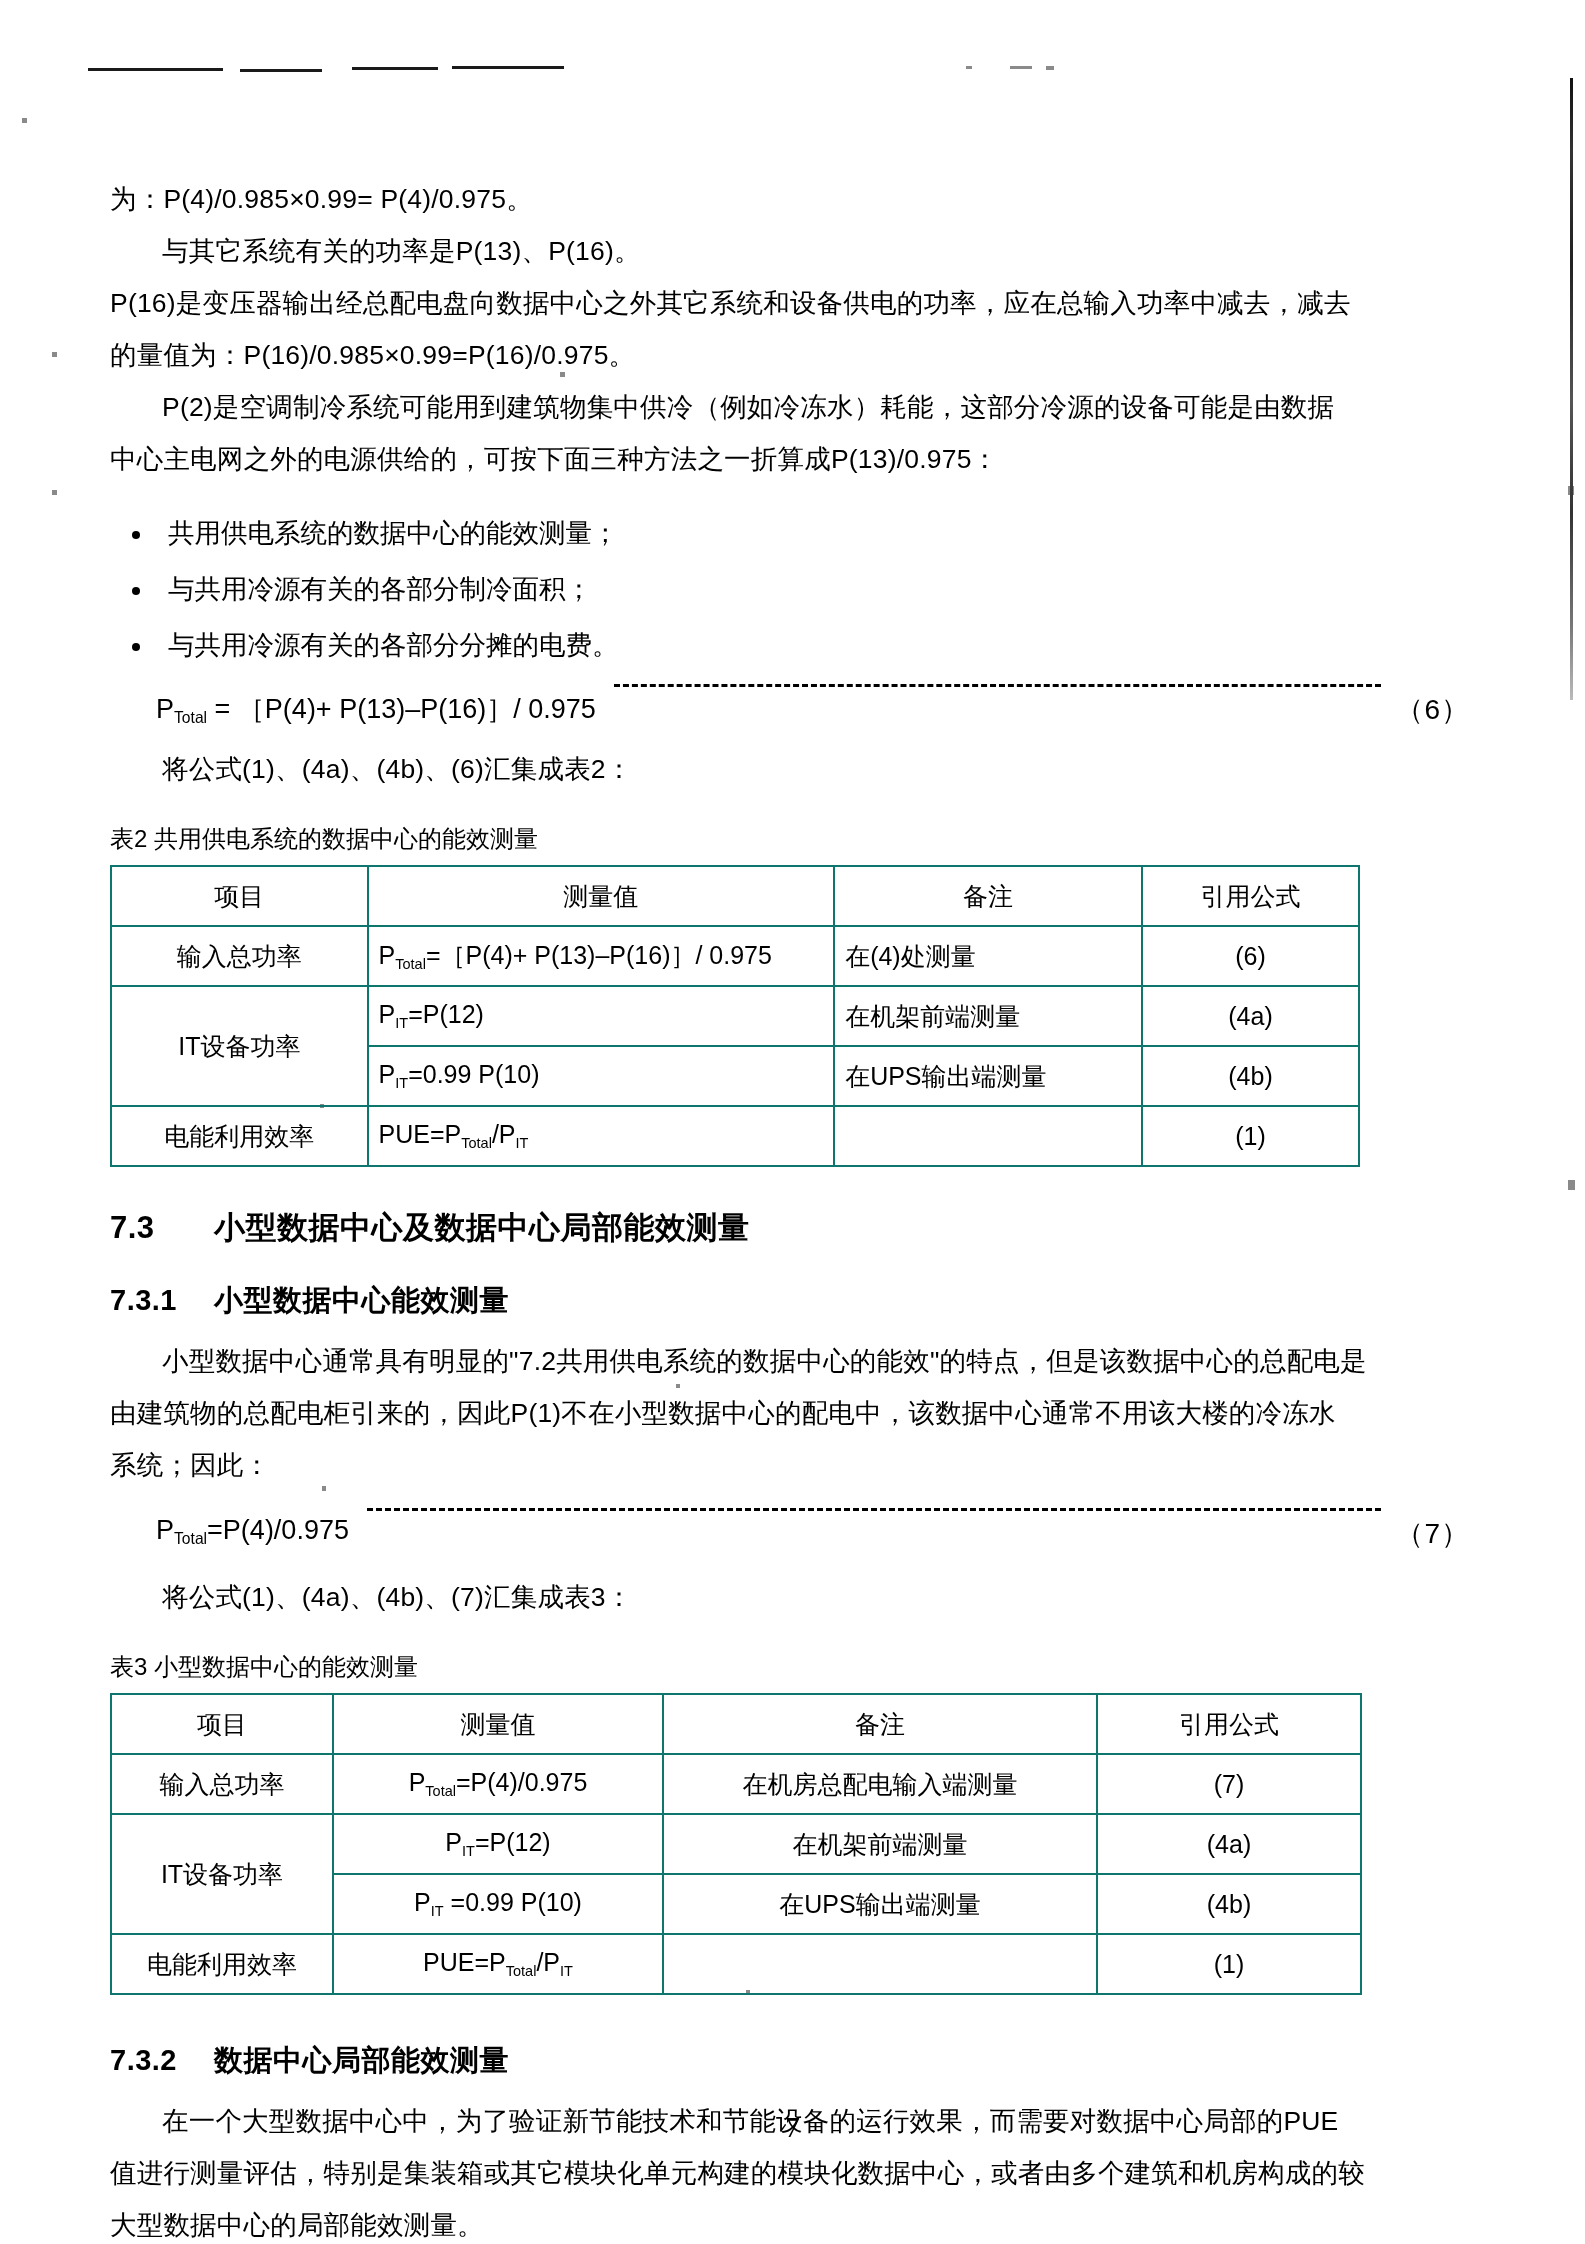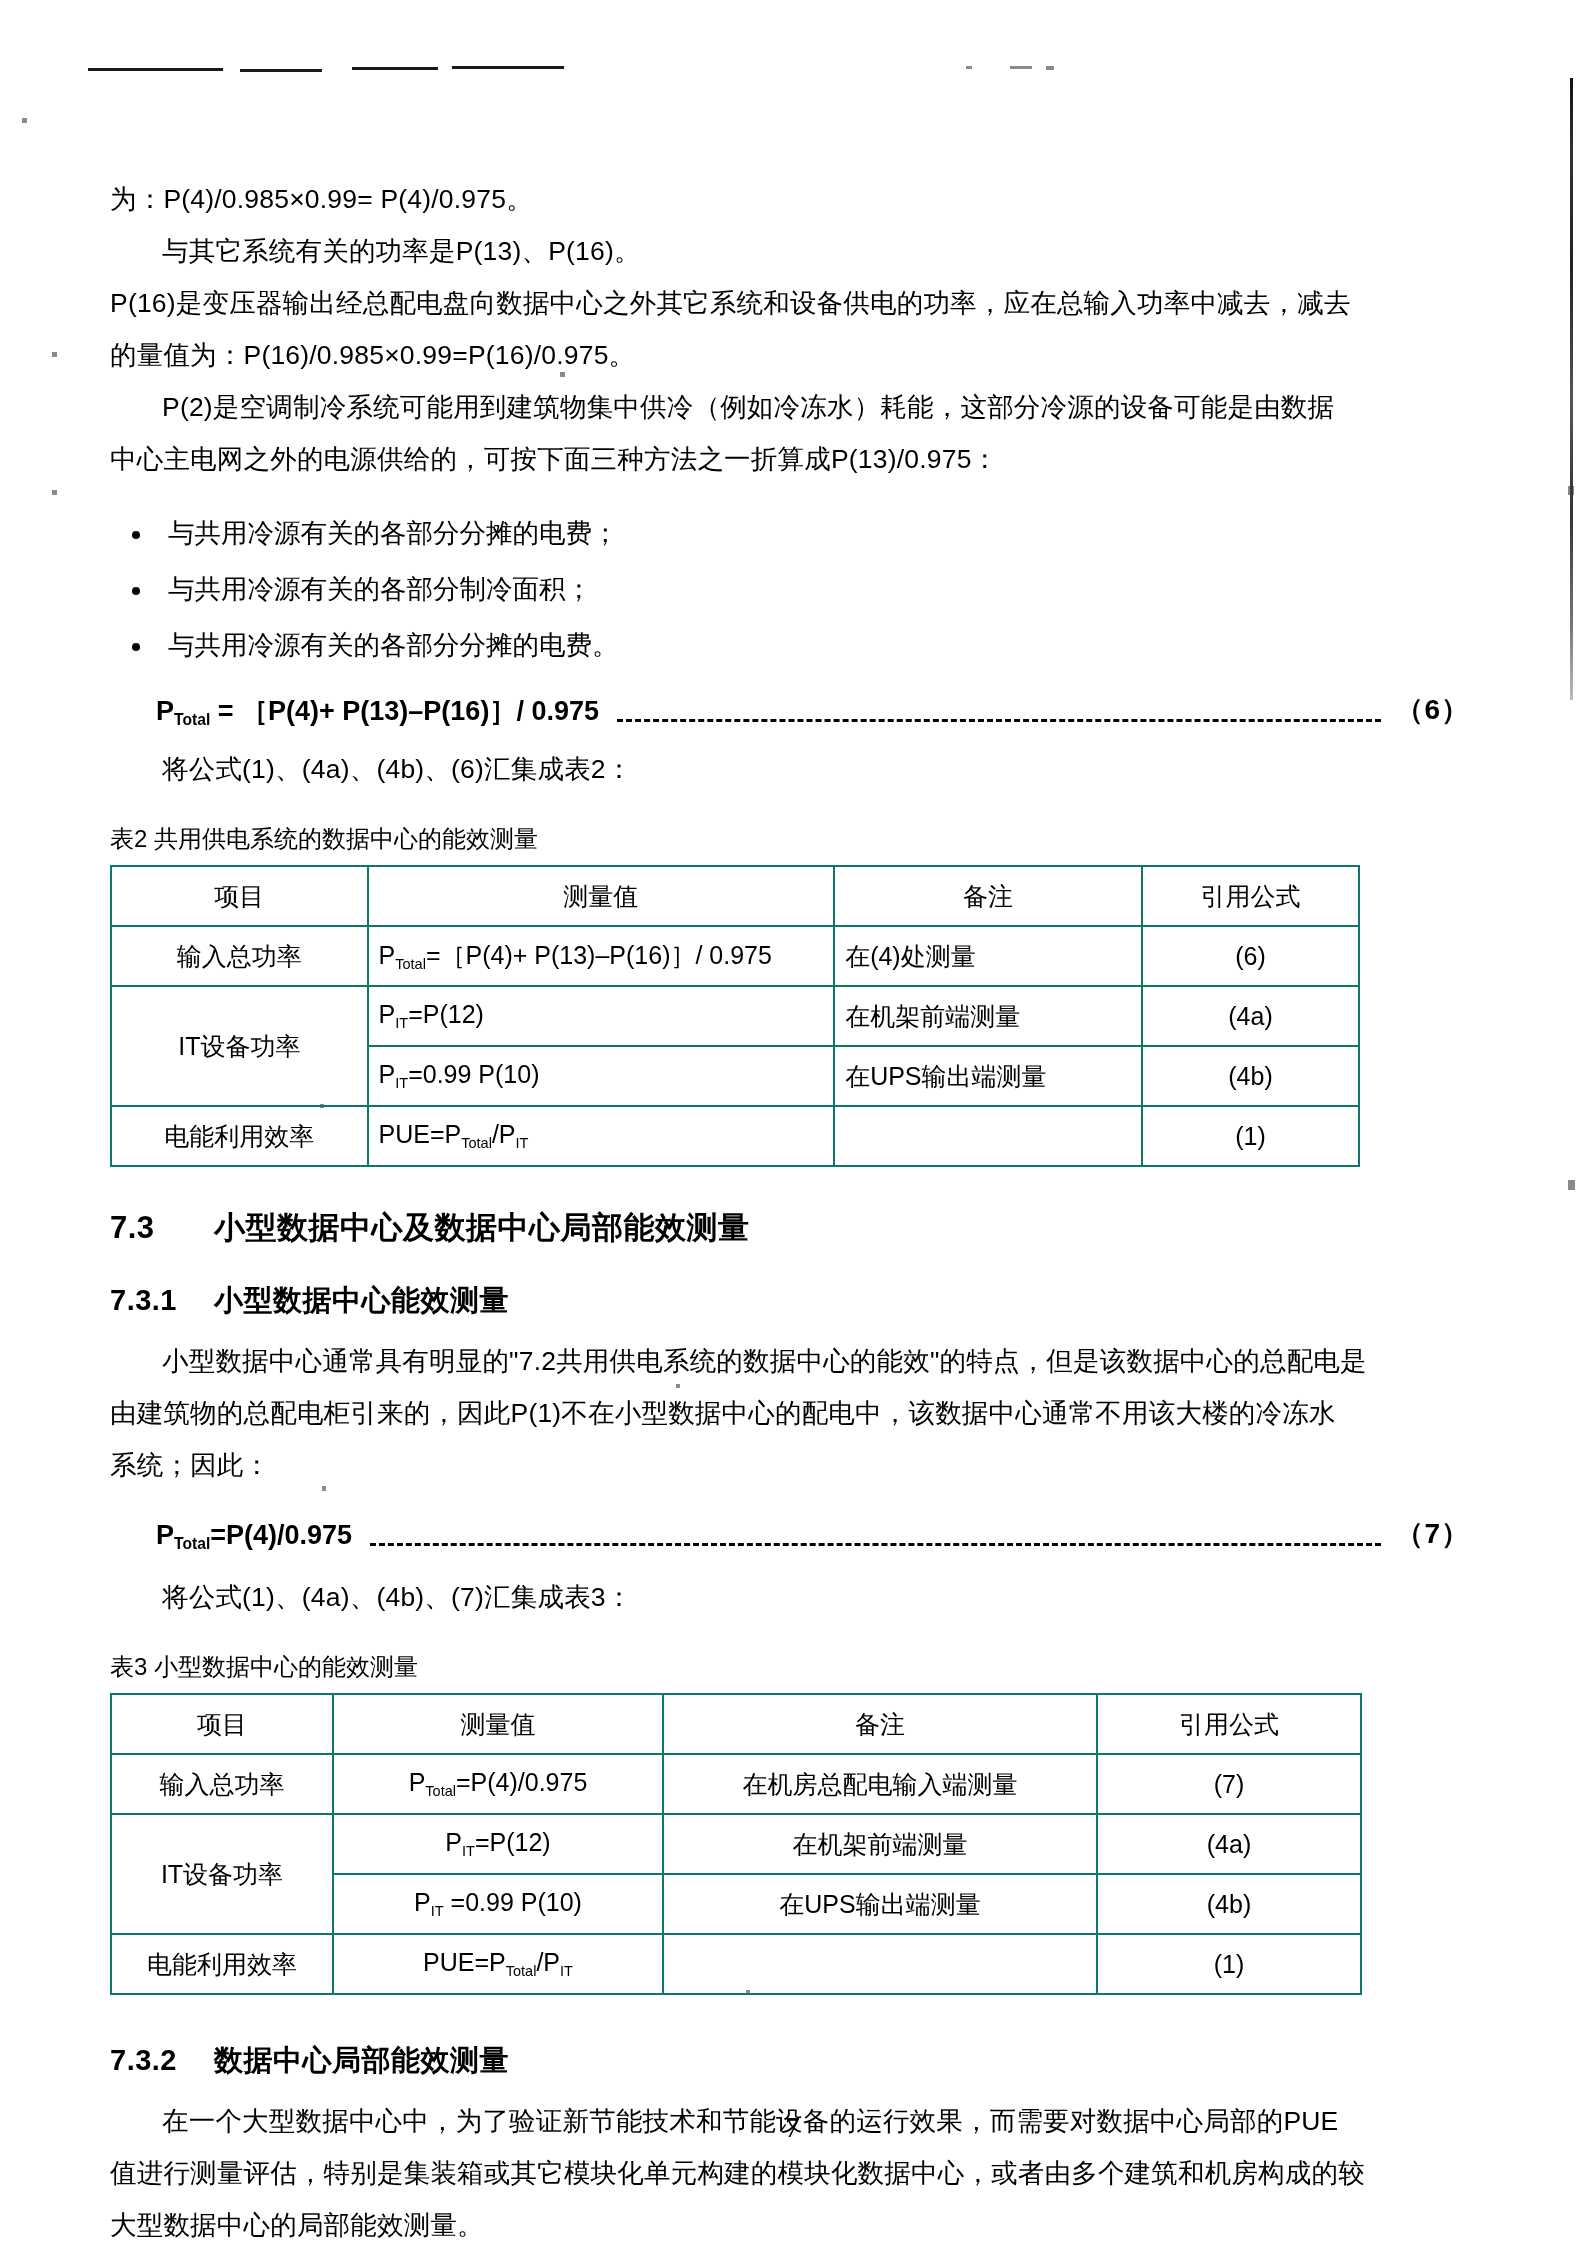--- a/index.html
+++ b/index.html
@@ -75,26 +75,25 @@
     top: 26px;
     width: 8px;
     height: 8px;
     border-radius: 50%;
     background: #000;
   }
 
   
   .formula-row {
     display: flex;
-    align-items: flex-end;
+    align-items: flex-start;
     font-size: 27px;
     margin: 18px 0 10px 0;
     padding-left: 46px;
     white-space: nowrap;
-    font-weight: bold;
   }
   .formula-row .fx { flex: 0 0 auto; }
   .formula-row .dots {
     flex: 1 1 auto;
     margin: 0 14px 0 18px;
     border-bottom: 3px dashed #000;
     position: relative;
     top: -7px;
     min-width: 60px;
   }
@@ -202,21 +201,21 @@
       <p class="body">P(16)是变压器输出经总配电盘向数据中心之外其它系统和设备供电的功率，应在总输入功率中减去，减去</p>
       <p class="body">的量值为：P(16)/0.985×0.99=P(16)/0.975。</p>
     </div>
 
     <div class="line-block">
       <p class="body indent">P(2)是空调制冷系统可能用到建筑物集中供冷（例如冷冻水）耗能，这部分冷源的设备可能是由数据</p>
       <p class="body">中心主电网之外的电源供给的，可按下面三种方法之一折算成P(13)/0.975：</p>
     </div>
 
     <ul class="bullets">
-      <li>与共用冷源有关的各部分分摊的电费；</li>
+      <li>共用供电系统的数据中心的能效测量；</li>
       <li>与共用冷源有关的各部分制冷面积；</li>
       <li>与共用冷源有关的各部分分摊的电费。</li>
     </ul>
 
     <div class="formula-row">
       <span class="fx"><span>P</span><sub class="sfx">Total</sub><span> = ［P(4)+ P(13)–P(16)］/ 0.975</span></span>
       <span class="dots"></span>
       <span class="eqnum">（6）</span>
     </div>
 

